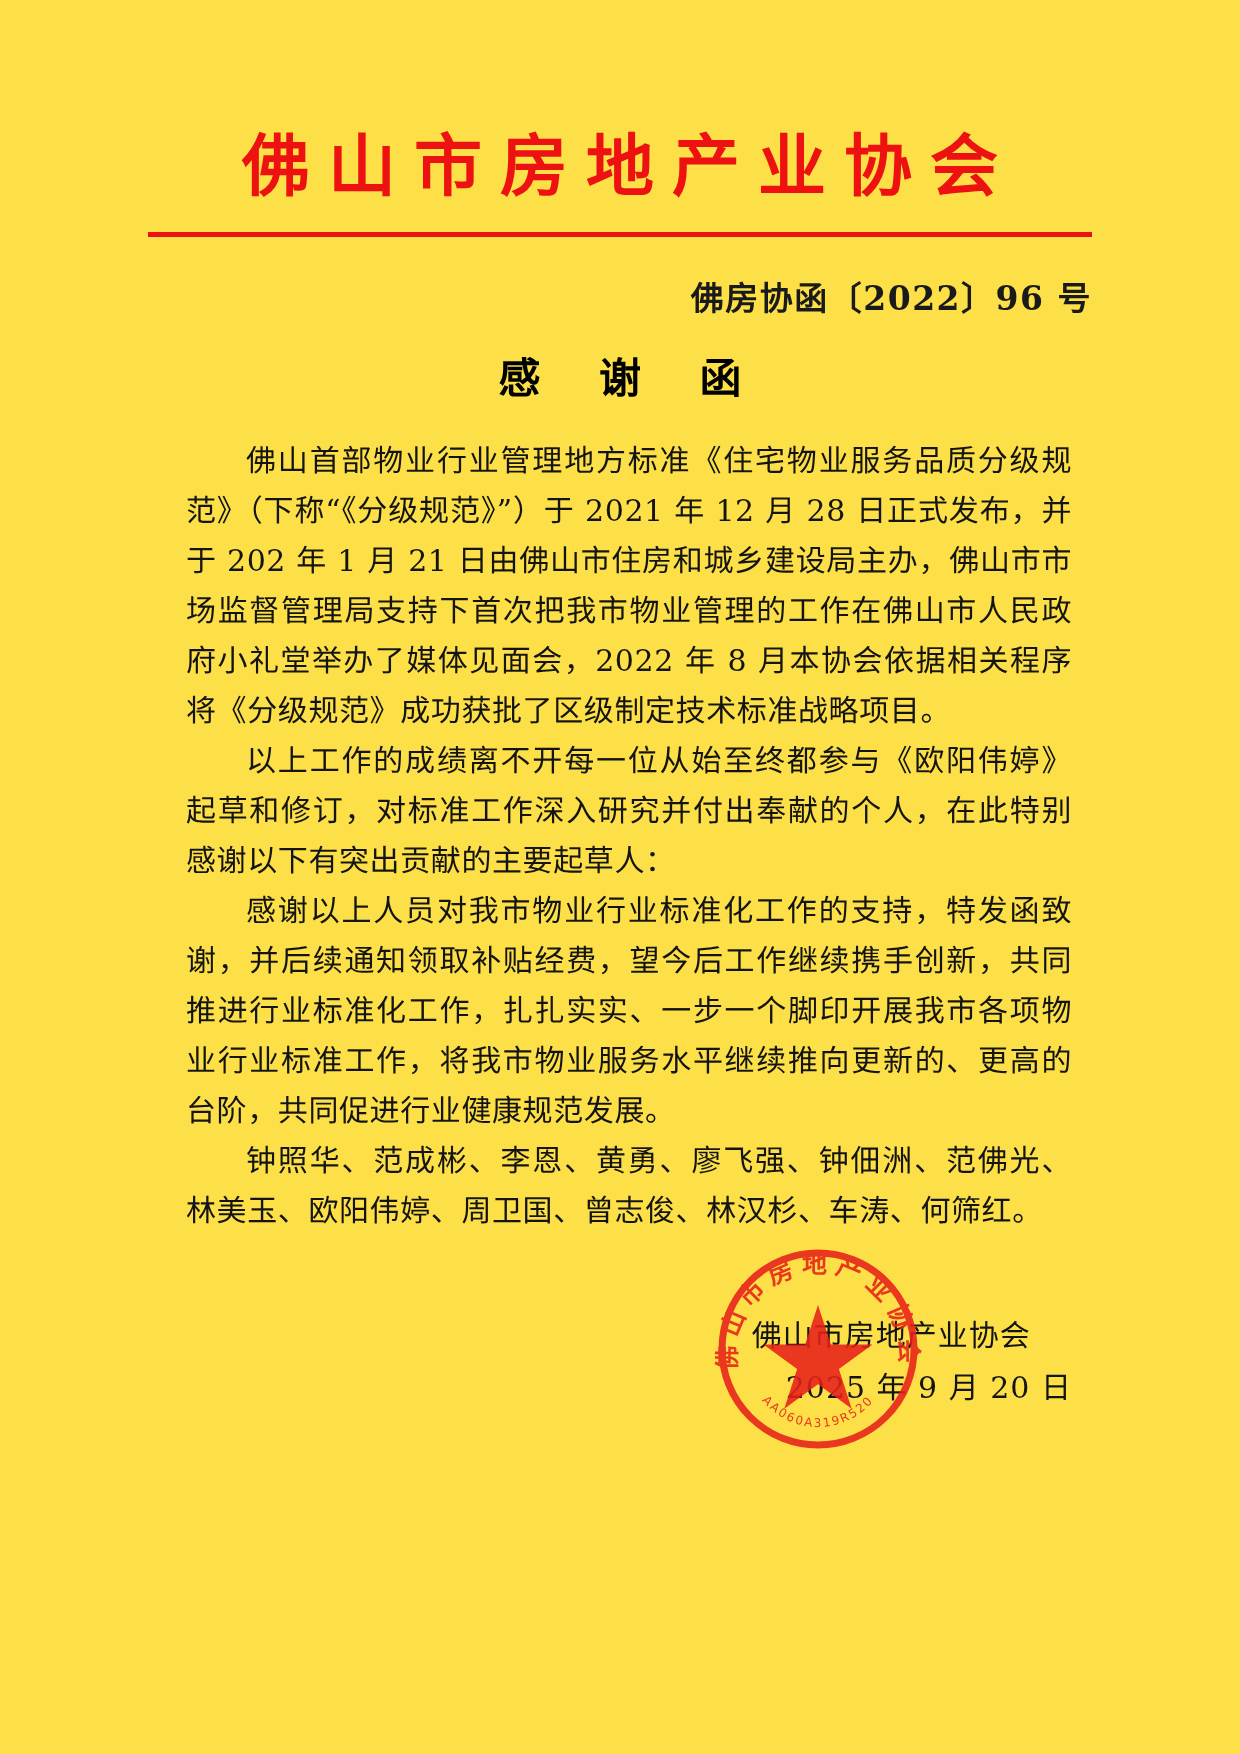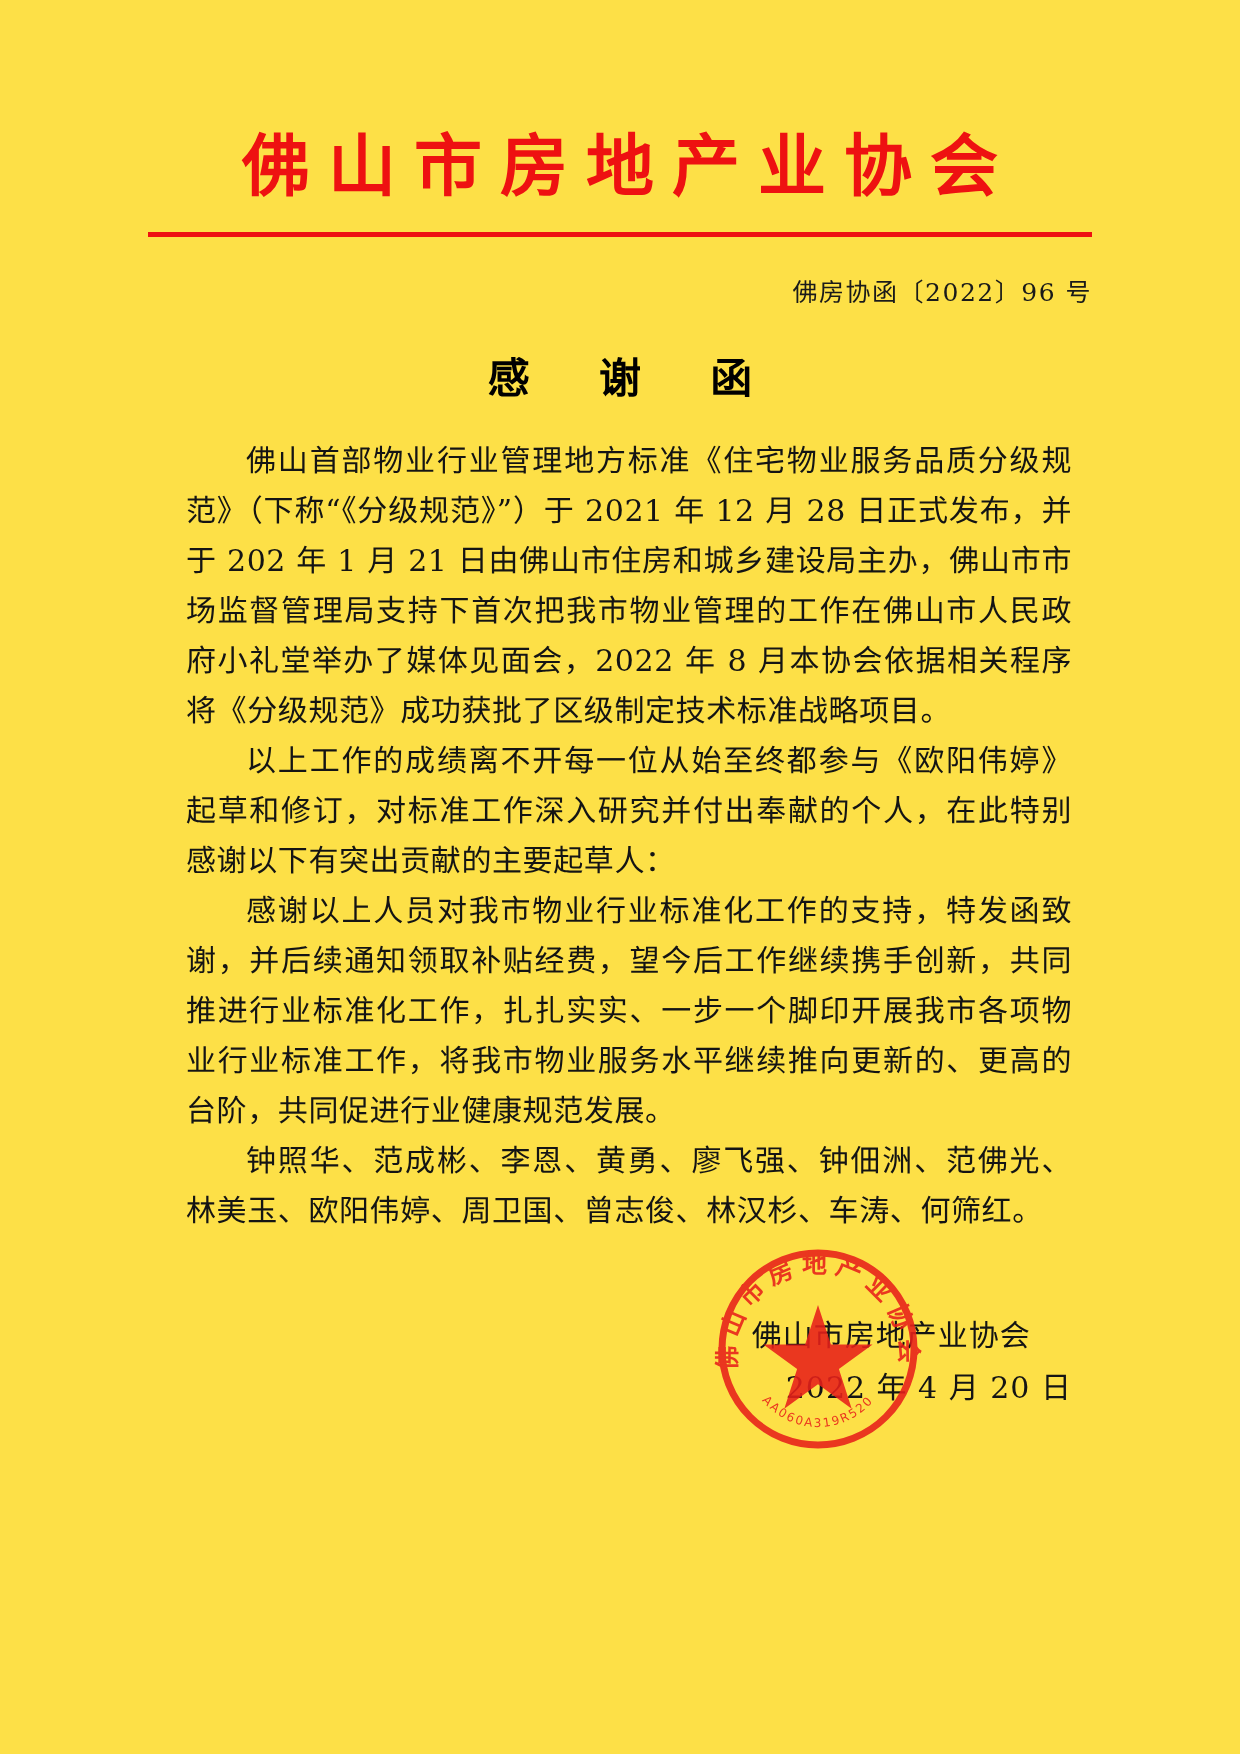--- a/index.html
+++ b/index.html
@@ -48,39 +48,39 @@
     top: 232px;
     height: 5px;
     background: #ee1111;
   }
 
   
   .doc-number {
     position: absolute;
     right: 148px;
     top: 272px;
-    font-size: 25px;
+    font-size: 33px;
     letter-spacing: 1.5px;
     color: #1a1a1a;
     white-space: nowrap;
+    font-weight: bold;
   }
 
   
   .doc-title {
     position: absolute;
     left: 0;
     right: 0;
     top: 344px;
     text-align: center;
     font-size: 42px;
     font-weight: 700;
     letter-spacing: 22px;
     text-indent: 22px;
     color: #000000;
-    font-family: Liberation Mono, monospace;
   }
 
   
   .body-text {
     position: absolute;
     left: 172px;
     right: 168px;
     top: 436px;
     font-size: 30px;
     line-height: 50px;
@@ -138,21 +138,21 @@
 
   <div class="body-text">
     <p>佛山首部物业行业管理地方标准《住宅物业服务品质分级规范》（下称“《分级规范》”）于 2021 年 12 月 28 日正式发布，并于 202 年 1 月 21 日由佛山市住房和城乡建设局主办，佛山市市场监督管理局支持下首次把我市物业管理的工作在佛山市人民政府小礼堂举办了媒体见面会，2022 年 8 月本协会依据相关程序将《分级规范》成功获批了区级制定技术标准战略项目。</p>
     <p>以上工作的成绩离不开每一位从始至终都参与《欧阳伟婷》起草和修订，对标准工作深入研究并付出奉献的个人，在此特别感谢以下有突出贡献的主要起草人：</p>
     <p>感谢以上人员对我市物业行业标准化工作的支持，特发函致谢，并后续通知领取补贴经费，望今后工作继续携手创新，共同推进行业标准化工作，扎扎实实、一步一个脚印开展我市各项物业行业标准工作，将我市物业服务水平继续推向更新的、更高的台阶，共同促进行业健康规范发展。</p>
     <p>钟照华、范成彬、李恩、黄勇、廖飞强、钟佃洲、范佛光、林美玉、欧阳伟婷、周卫国、曾志俊、林汉杉、车涛、何筛红。</p>
   </div>
 
   <div class="sign-block">
     <div class="sign-org">佛山市房地产业协会</div>
-    <div class="sign-date">2022 年 4 月 20 日</div>
+    <div class="sign-date">2025 年 9 月 20 日</div>
   </div>
 
   <div class="seal">
     <svg viewBox="0 0 212 212" width="212" height="212" aria-hidden="true">
       <defs>
         <path id="sealArcTop" d="M 24,112 A 82,82 0 0 1 188,112"></path>
         <path id="sealArcBottom" d="M 34,112 A 72,72 0 0 0 178,112"></path>
       </defs>
       <circle cx="106" cy="106" r="96" fill="none" stroke="#e8201a" stroke-width="7"></circle>
       <text font-family="'DejaVu Serif','Liberation Serif',serif" font-size="25" font-weight="700" fill="#e8201a" letter-spacing="7">

